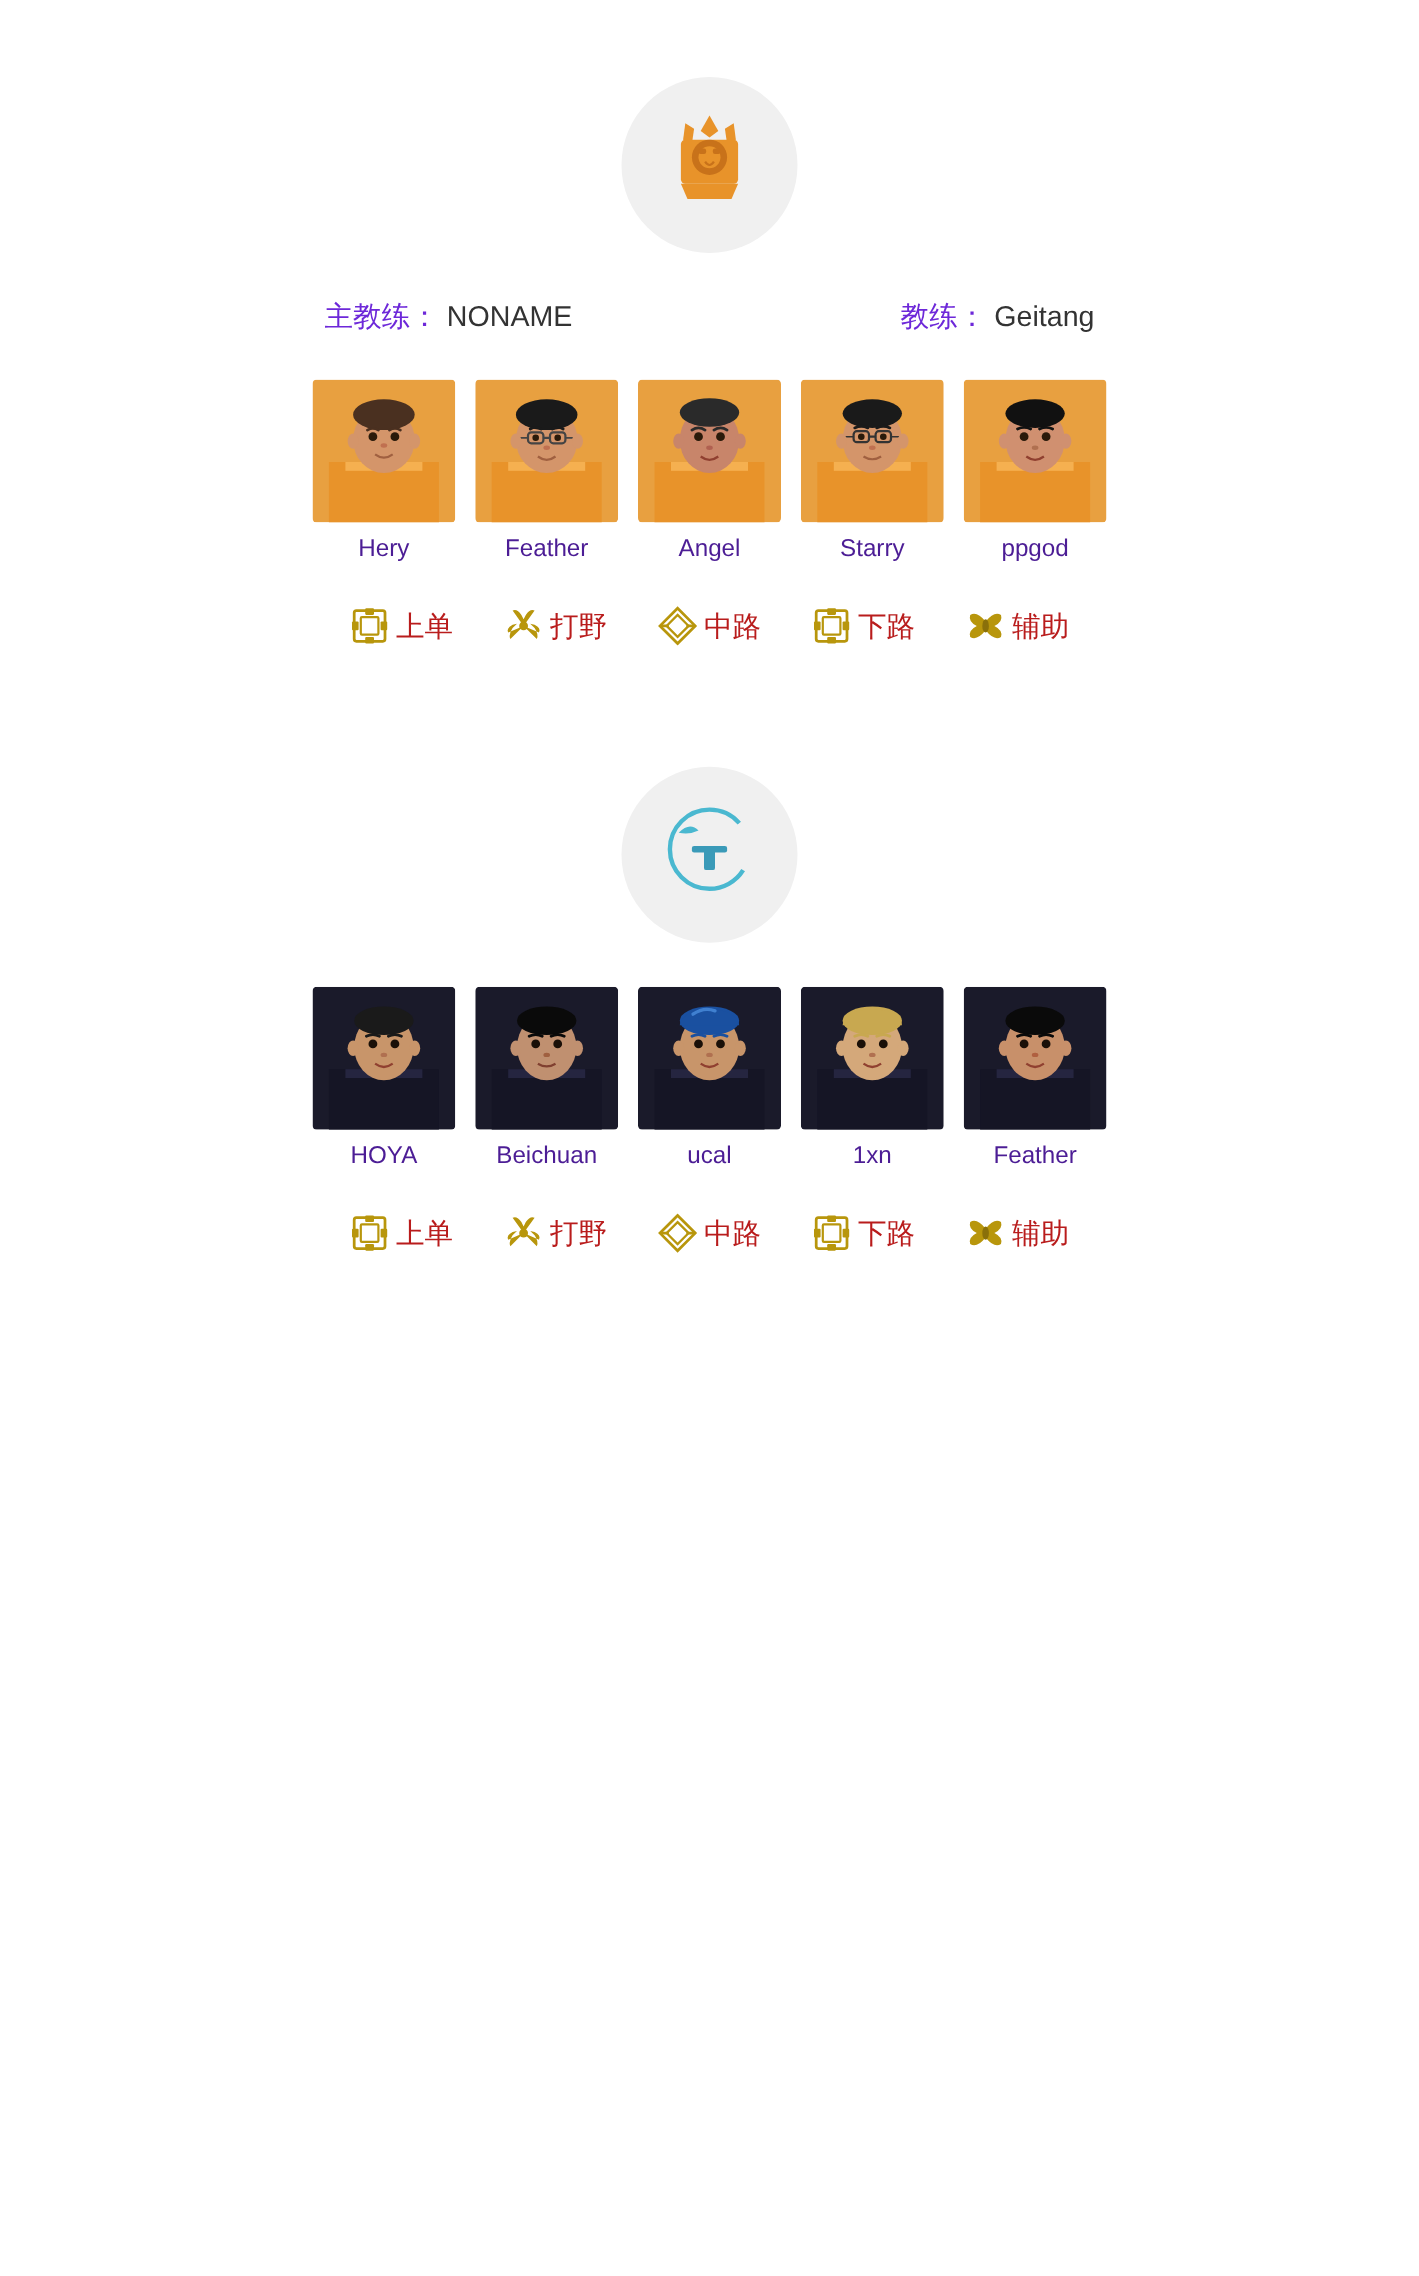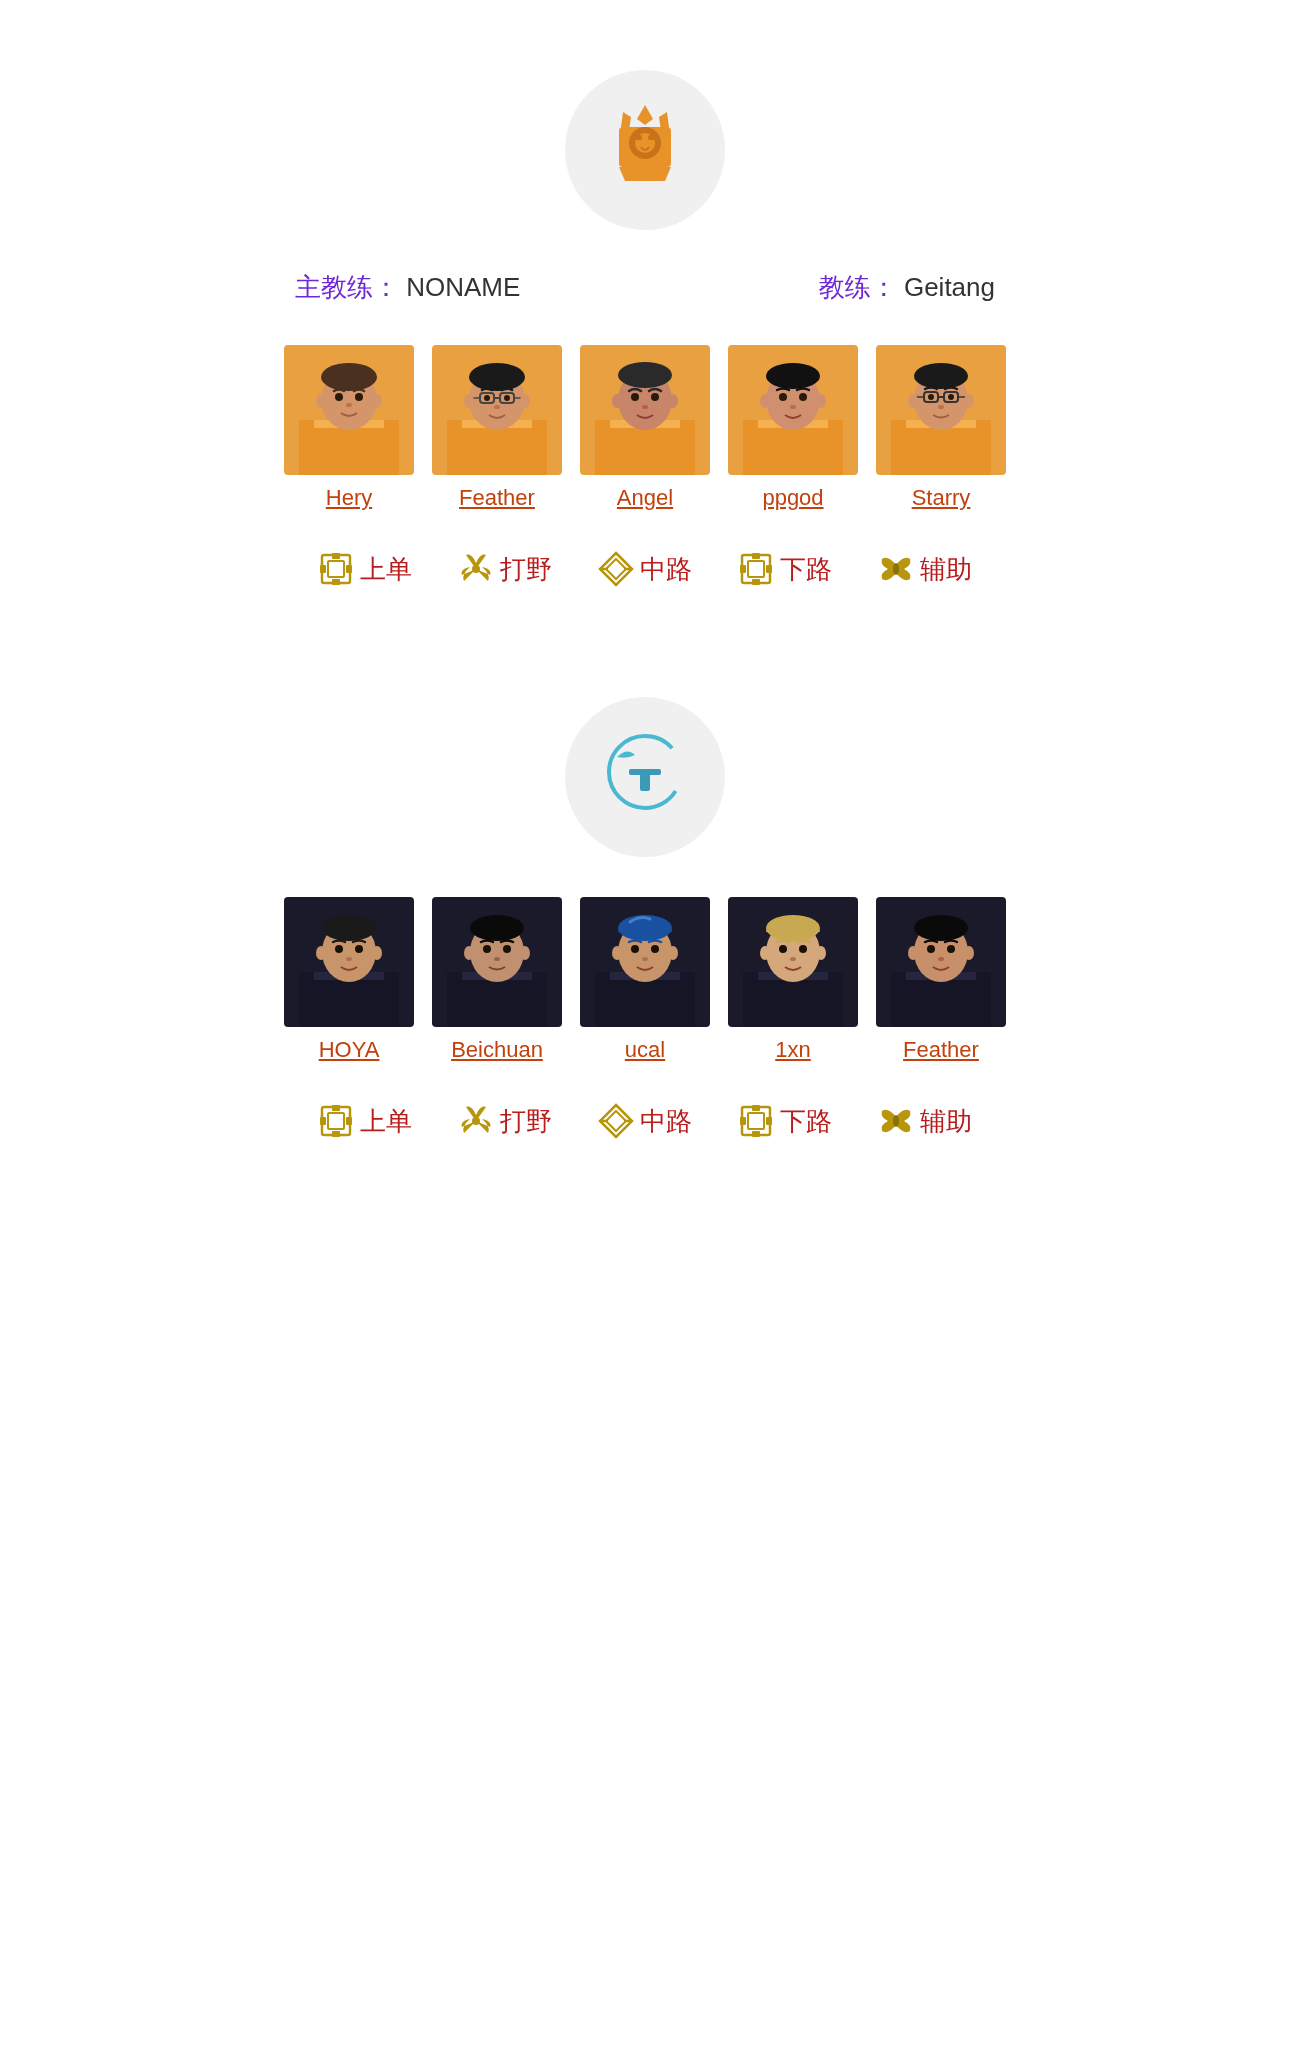--- a/index.html
+++ b/index.html
@@ -54,23 +54,22 @@
     .player-card {
       display: flex;
       flex-direction: column;
       align-items: center;
       width: 140px;
     }
 
     .player-name {
       margin-top: 10px;
       font-size: 22px;
-      color: #c2410c;
+      color: #4c1d95;
       text-align: center;
-      text-decoration: underline;
     }
 
     .roles-row {
       display: flex;
       justify-content: space-around;
       align-items: center;
       padding: 30px 40px 20px;
     }
 
     .role-item {
@@ -226,41 +225,20 @@
       </div>
       <div class="player-name">Angel</div>
     </div>
 
     <div class="player-card">
       <div class="jersey-orange">
         <svg width="130" height="130" viewBox="0 0 130 130">
           <rect width="130" height="130" fill="#e8a040"></rect>
           <rect x="15" y="75" width="100" height="60" fill="#e8932a"></rect>
           <rect x="30" y="75" width="70" height="8" fill="#f5b050"></rect>
-          <ellipse cx="65" cy="55" rx="27" ry="30" fill="#d09070"></ellipse>
-          <ellipse cx="65" cy="31" rx="27" ry="13" fill="#111111"></ellipse>
-          <ellipse cx="55" cy="52" rx="4" ry="4" fill="#2a1a0a"></ellipse>
-          <ellipse cx="75" cy="52" rx="4" ry="4" fill="#2a1a0a"></ellipse>
-          <ellipse cx="65" cy="62" rx="3" ry="2" fill="#b07050"></ellipse>
-          <path d="M57,70 Q65,76 73,70" stroke="#904030" stroke-width="2" fill="none"></path>
-          <ellipse cx="37" cy="56" rx="5" ry="7" fill="#d09070"></ellipse>
-          <ellipse cx="93" cy="56" rx="5" ry="7" fill="#d09070"></ellipse>
-          <path d="M49,45 Q55,42 61,45" stroke="#111111" stroke-width="2.5" fill="none" stroke-linecap="round"></path>
-          <path d="M69,45 Q75,42 81,45" stroke="#111111" stroke-width="2.5" fill="none" stroke-linecap="round"></path>
-        </svg>
-      </div>
-      <div class="player-name">ppgod</div>
-    </div>
-
-    <div class="player-card">
-      <div class="jersey-orange">
-        <svg width="130" height="130" viewBox="0 0 130 130">
-          <rect width="130" height="130" fill="#e8a040"></rect>
-          <rect x="15" y="75" width="100" height="60" fill="#e8932a"></rect>
-          <rect x="30" y="75" width="70" height="8" fill="#f5b050"></rect>
           <ellipse cx="65" cy="55" rx="27" ry="30" fill="#d4956a"></ellipse>
           <ellipse cx="65" cy="31" rx="27" ry="13" fill="#1a1a1a"></ellipse>
 
           <rect x="48" y="47" width="14" height="10" rx="3" fill="none" stroke="#333" stroke-width="2"></rect>
           <rect x="68" y="47" width="14" height="10" rx="3" fill="none" stroke="#333" stroke-width="2"></rect>
           <line x1="62" y1="52" x2="68" y2="52" stroke="#333" stroke-width="2"></line>
           <line x1="34" y1="52" x2="48" y2="52" stroke="#333" stroke-width="1.5"></line>
           <line x1="82" y1="52" x2="96" y2="52" stroke="#333" stroke-width="1.5"></line>
           <ellipse cx="55" cy="52" rx="3" ry="3" fill="#2a1a0a"></ellipse>
           <ellipse cx="75" cy="52" rx="3" ry="3" fill="#2a1a0a"></ellipse>
@@ -268,20 +246,41 @@
           <path d="M57,70 Q65,75 73,70" stroke="#a06040" stroke-width="2" fill="none"></path>
           <ellipse cx="37" cy="56" rx="5" ry="7" fill="#d4956a"></ellipse>
           <ellipse cx="93" cy="56" rx="5" ry="7" fill="#d4956a"></ellipse>
           <path d="M49,44 Q55,41 61,44" stroke="#1a1a1a" stroke-width="2.5" fill="none" stroke-linecap="round"></path>
           <path d="M69,44 Q75,41 81,44" stroke="#1a1a1a" stroke-width="2.5" fill="none" stroke-linecap="round"></path>
         </svg>
       </div>
       <div class="player-name">Starry</div>
     </div>
 
+    <div class="player-card">
+      <div class="jersey-orange">
+        <svg width="130" height="130" viewBox="0 0 130 130">
+          <rect width="130" height="130" fill="#e8a040"></rect>
+          <rect x="15" y="75" width="100" height="60" fill="#e8932a"></rect>
+          <rect x="30" y="75" width="70" height="8" fill="#f5b050"></rect>
+          <ellipse cx="65" cy="55" rx="27" ry="30" fill="#d09070"></ellipse>
+          <ellipse cx="65" cy="31" rx="27" ry="13" fill="#111111"></ellipse>
+          <ellipse cx="55" cy="52" rx="4" ry="4" fill="#2a1a0a"></ellipse>
+          <ellipse cx="75" cy="52" rx="4" ry="4" fill="#2a1a0a"></ellipse>
+          <ellipse cx="65" cy="62" rx="3" ry="2" fill="#b07050"></ellipse>
+          <path d="M57,70 Q65,76 73,70" stroke="#904030" stroke-width="2" fill="none"></path>
+          <ellipse cx="37" cy="56" rx="5" ry="7" fill="#d09070"></ellipse>
+          <ellipse cx="93" cy="56" rx="5" ry="7" fill="#d09070"></ellipse>
+          <path d="M49,45 Q55,42 61,45" stroke="#111111" stroke-width="2.5" fill="none" stroke-linecap="round"></path>
+          <path d="M69,45 Q75,42 81,45" stroke="#111111" stroke-width="2.5" fill="none" stroke-linecap="round"></path>
+        </svg>
+      </div>
+      <div class="player-name">ppgod</div>
+    </div>
+
   </div>
 
   <div class="roles-row">
 
     <div class="role-item">
       <svg class="role-icon" viewBox="0 0 36 36">
         <rect x="4" y="4" width="28" height="28" rx="2" fill="none" stroke="#b8960c" stroke-width="2.5"></rect>
         <rect x="10" y="10" width="16" height="16" rx="1" fill="none" stroke="#b8960c" stroke-width="2"></rect>
         <rect x="2" y="14" width="6" height="8" rx="1" fill="#b8960c"></rect>
         <rect x="28" y="14" width="6" height="8" rx="1" fill="#b8960c"></rect>

